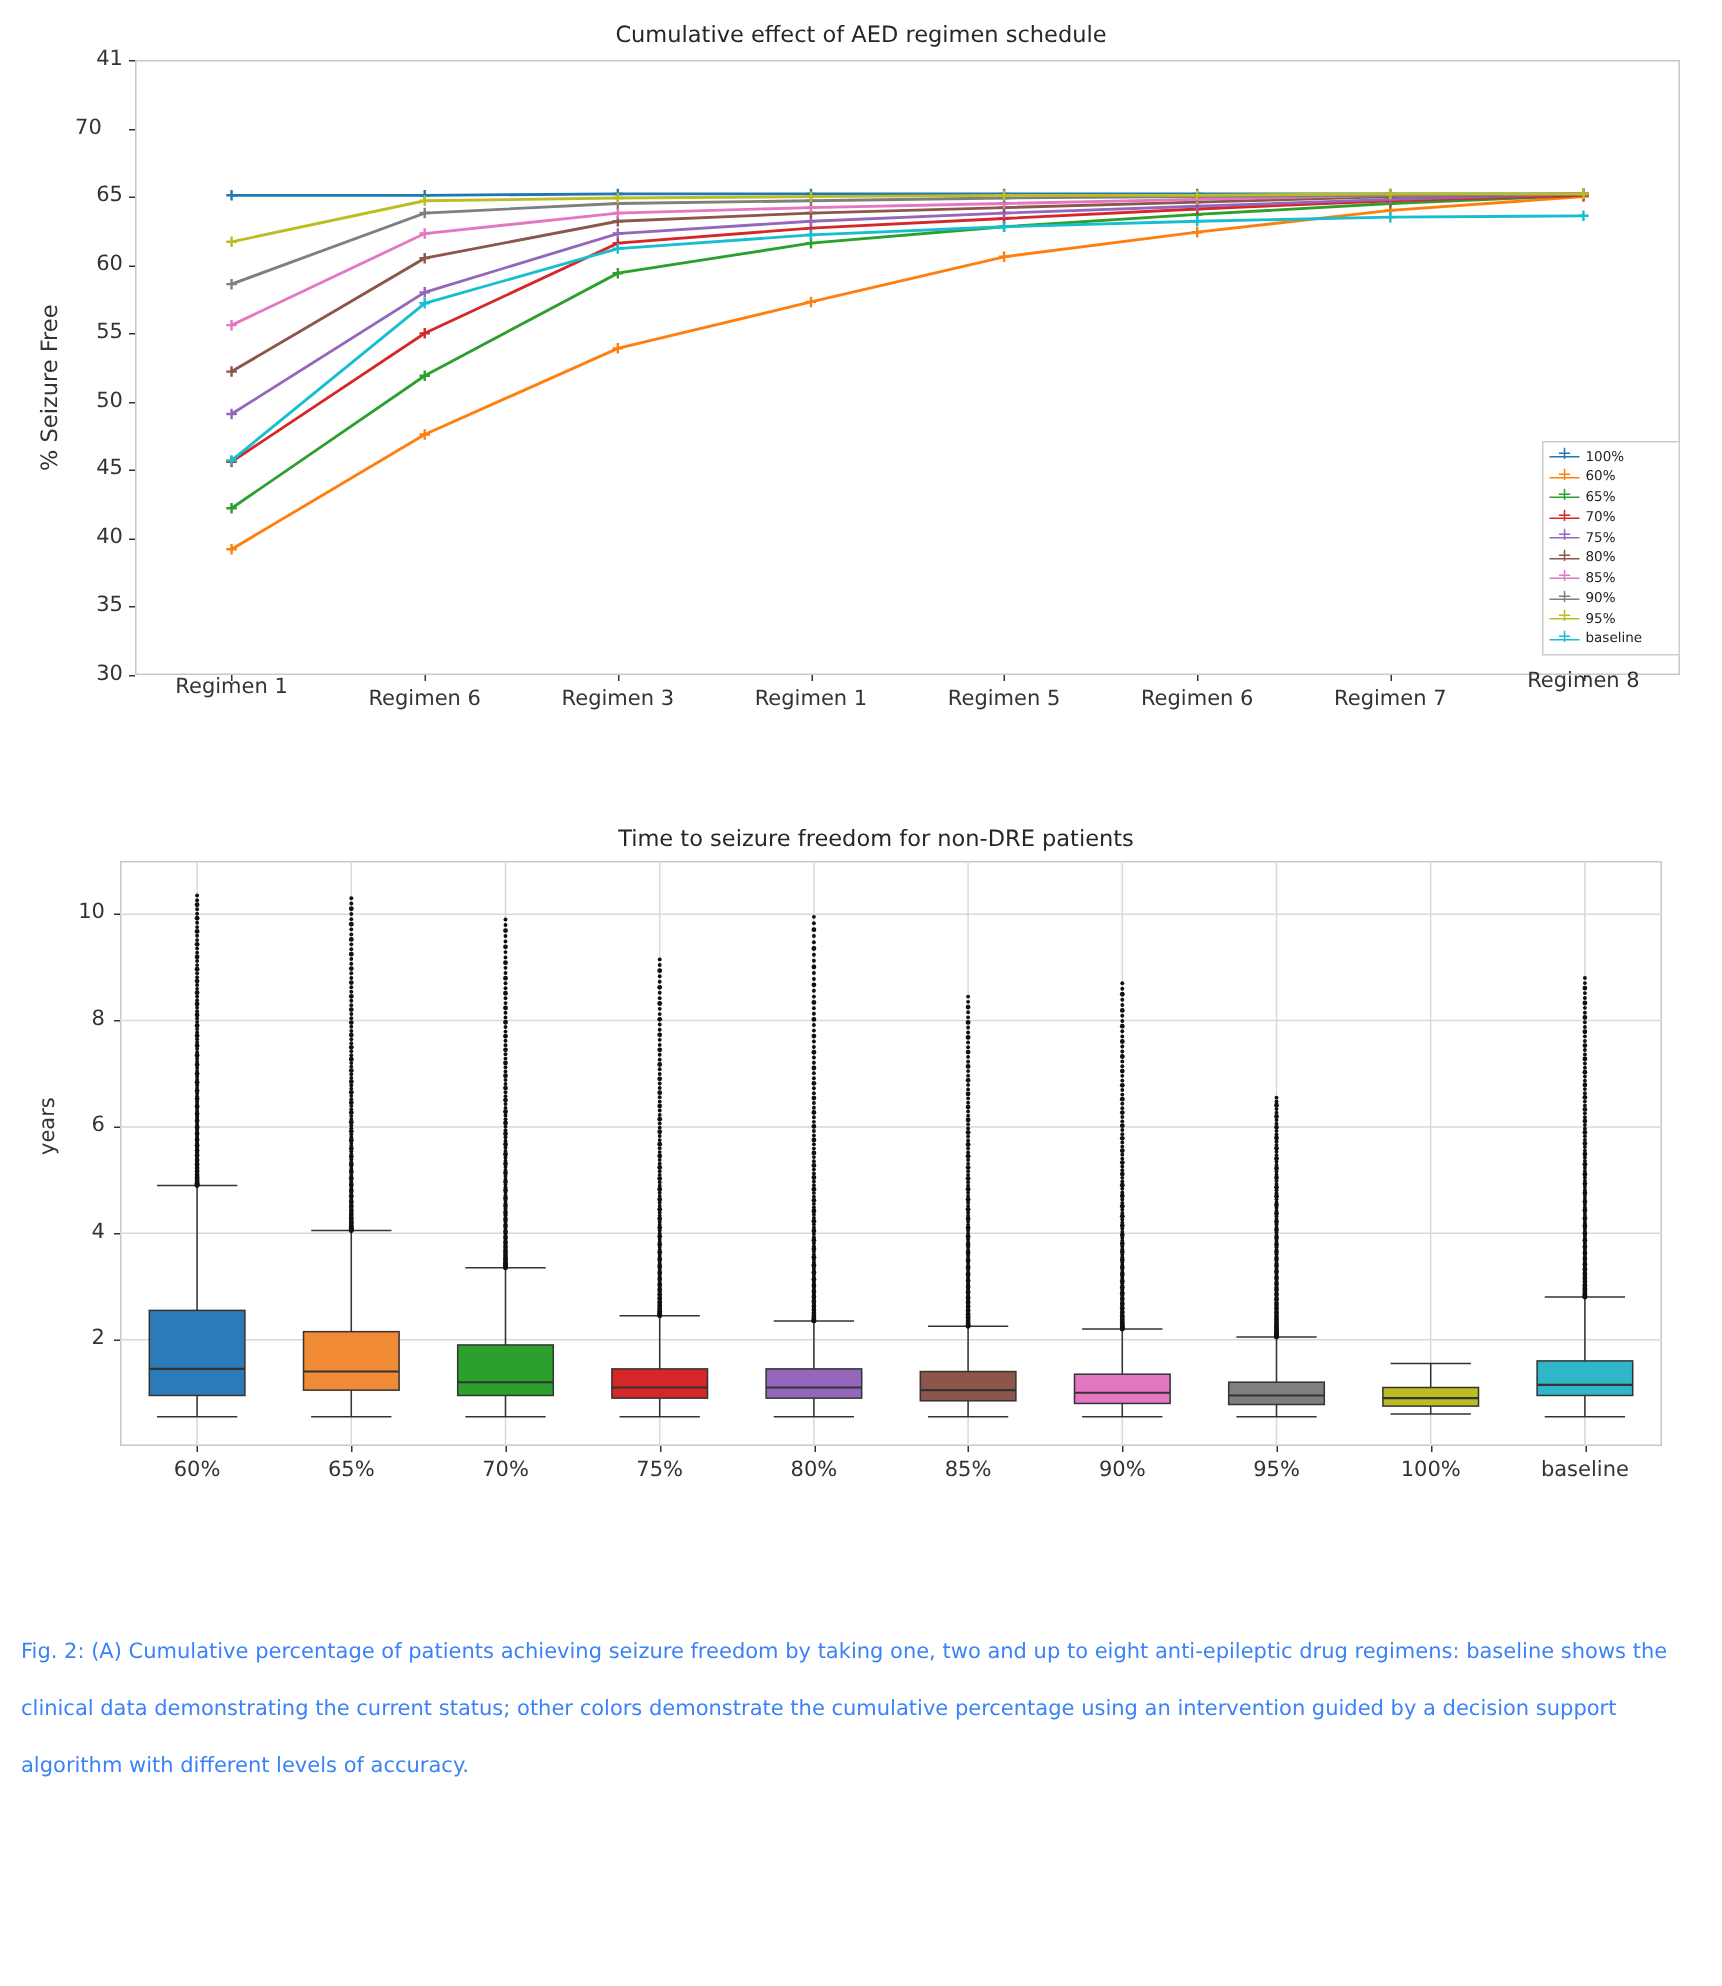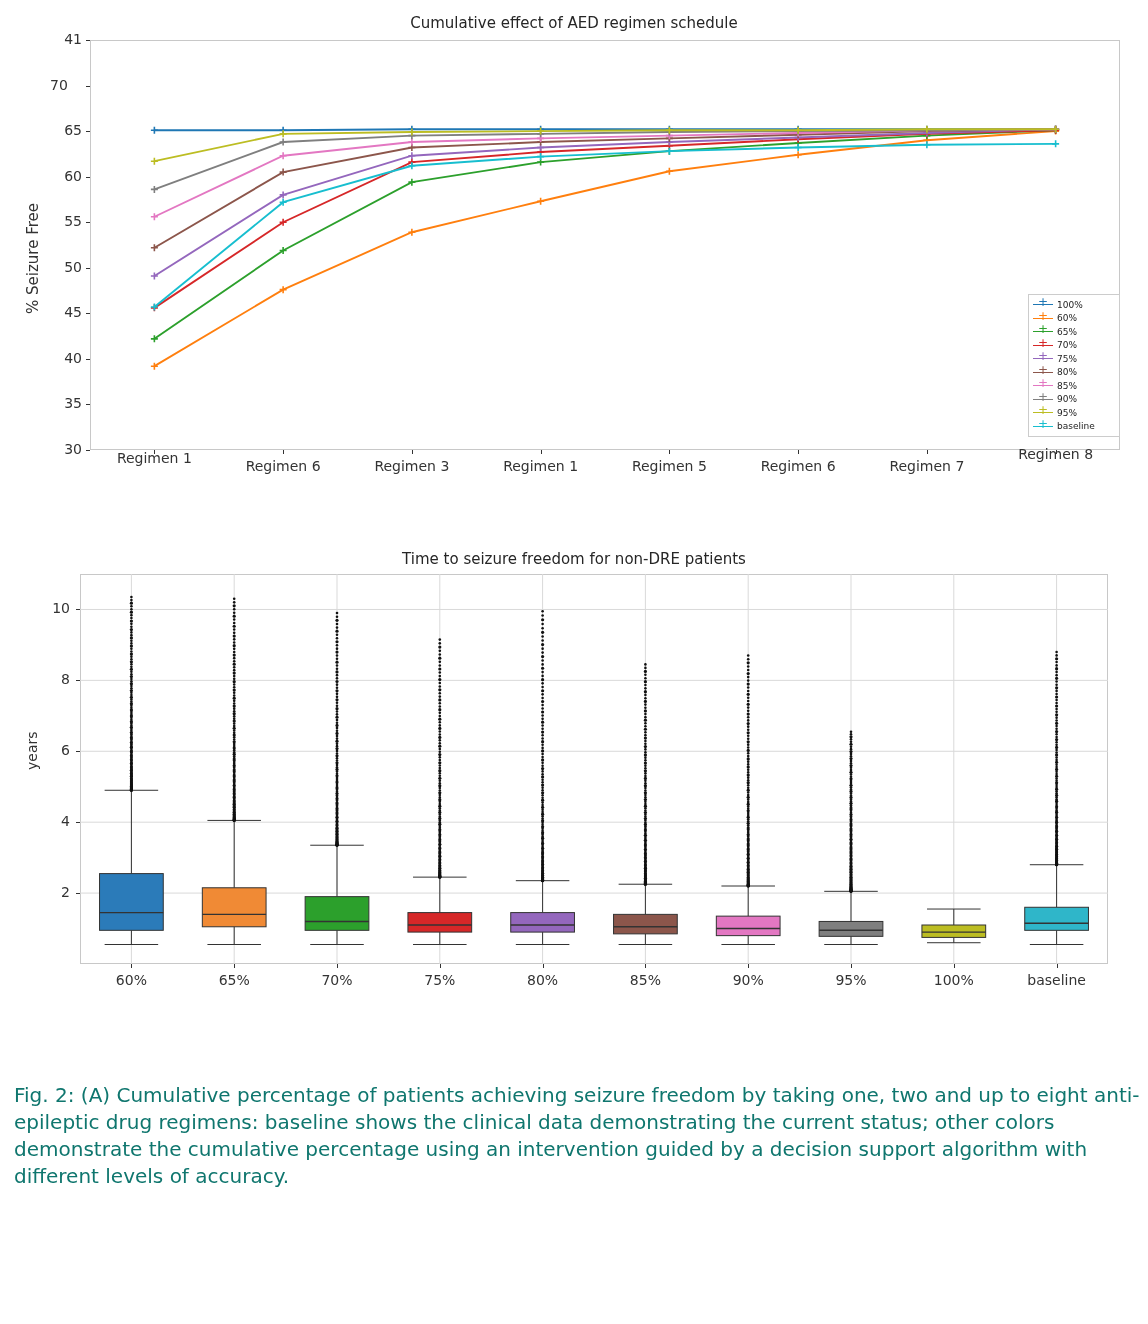--- a/index.html
+++ b/index.html
@@ -21,21 +21,21 @@
 
   .legendbox{position:absolute;border:1px solid #cccccc;background:#fff;box-sizing:border-box;padding:3px 4px;}
   .legrow{height:13.5px;display:flex;align-items:center;}
   .legline{width:20px;height:0;border-top:1.6px solid #000;position:relative;margin-right:4px;}
   .legline:before{content:"+";position:absolute;left:5px;top:-9px;font-size:12px;line-height:12px;color:inherit;}
   .legtext{font-size:9px;color:#222;}
 
   .panel-label{position:absolute;font-size:19px;font-weight:bold;color:#000;}
 
   
-  #caption{position:absolute;left:14px;top:1082px;width:1128px;font-size:20px;line-height:27px;color:#0f766e;}
+  #caption{position:absolute;left:14px;top:1082px;width:1128px;font-size:14px;line-height:38px;color:#3b82f6;}
   #caption p{margin:0;}
 </style>
 </head>
 <body>
 
 <div class="fig" id="panelA">
   <div class="plot-title" style="top:0px;left:0;">Cumulative effect of AED regimen schedule</div>
   <div class="ylabel" style="left:6px;top:130px;height:170px;">% Seizure Free</div>
   <div class="panel-label" style="left:760px;top:198px;">(A)</div>
   <div class="axes" id="axA" style="left:72px;top:26px;width:1030px;height:410px;"></div>
@@ -209,21 +209,21 @@
         <span class="legtext">95%</span>
       </div>
       <div class="legrow">
         <span class="legline" style="border-top-color: rgb(23, 190, 207); color: rgb(23, 190, 207);"></span>
         <span class="legtext">baseline</span>
       </div>
     </div>
 </div>
 
 <div class="fig" id="panelB">
-  <div class="plot-title" style="top:20px;left:0;">Time to seizure freedom for non-DRE patients</div>
+  <div class="plot-title" style="top:20px;left:10px;">Time to seizure freedom for non-DRE patients</div>
   <div class="ylabel" style="left:6px;top:180px;height:60px;font-size:14px;">years</div>
   <div class="panel-label" style="left:860px;top:106px;">(B)</div>
   <div class="axes" id="axB" style="left:62px;top:44px;width:1028px;height:390px;"></div>
   <svg id="svgB" style="position:absolute;left:62px;top:44px;" width="1028" height="390">
       <line x1="0" x2="1028" y1="319.0909090909091" y2="319.0909090909091" stroke="#d9d9d9" stroke-width="1"></line>
       <line x1="0" x2="1028" y1="248.1818181818182" y2="248.1818181818182" stroke="#d9d9d9" stroke-width="1"></line>
       <line x1="0" x2="1028" y1="177.27272727272728" y2="177.27272727272728" stroke="#d9d9d9" stroke-width="1"></line>
       <line x1="0" x2="1028" y1="106.36363636363637" y2="106.36363636363637" stroke="#d9d9d9" stroke-width="1"></line>
       <line x1="0" x2="1028" y1="35.45454545454544" y2="35.45454545454544" stroke="#d9d9d9" stroke-width="1"></line>
       <line x1="51.4" x2="51.4" y1="0" y2="390" stroke="#d9d9d9" stroke-width="1"></line>

